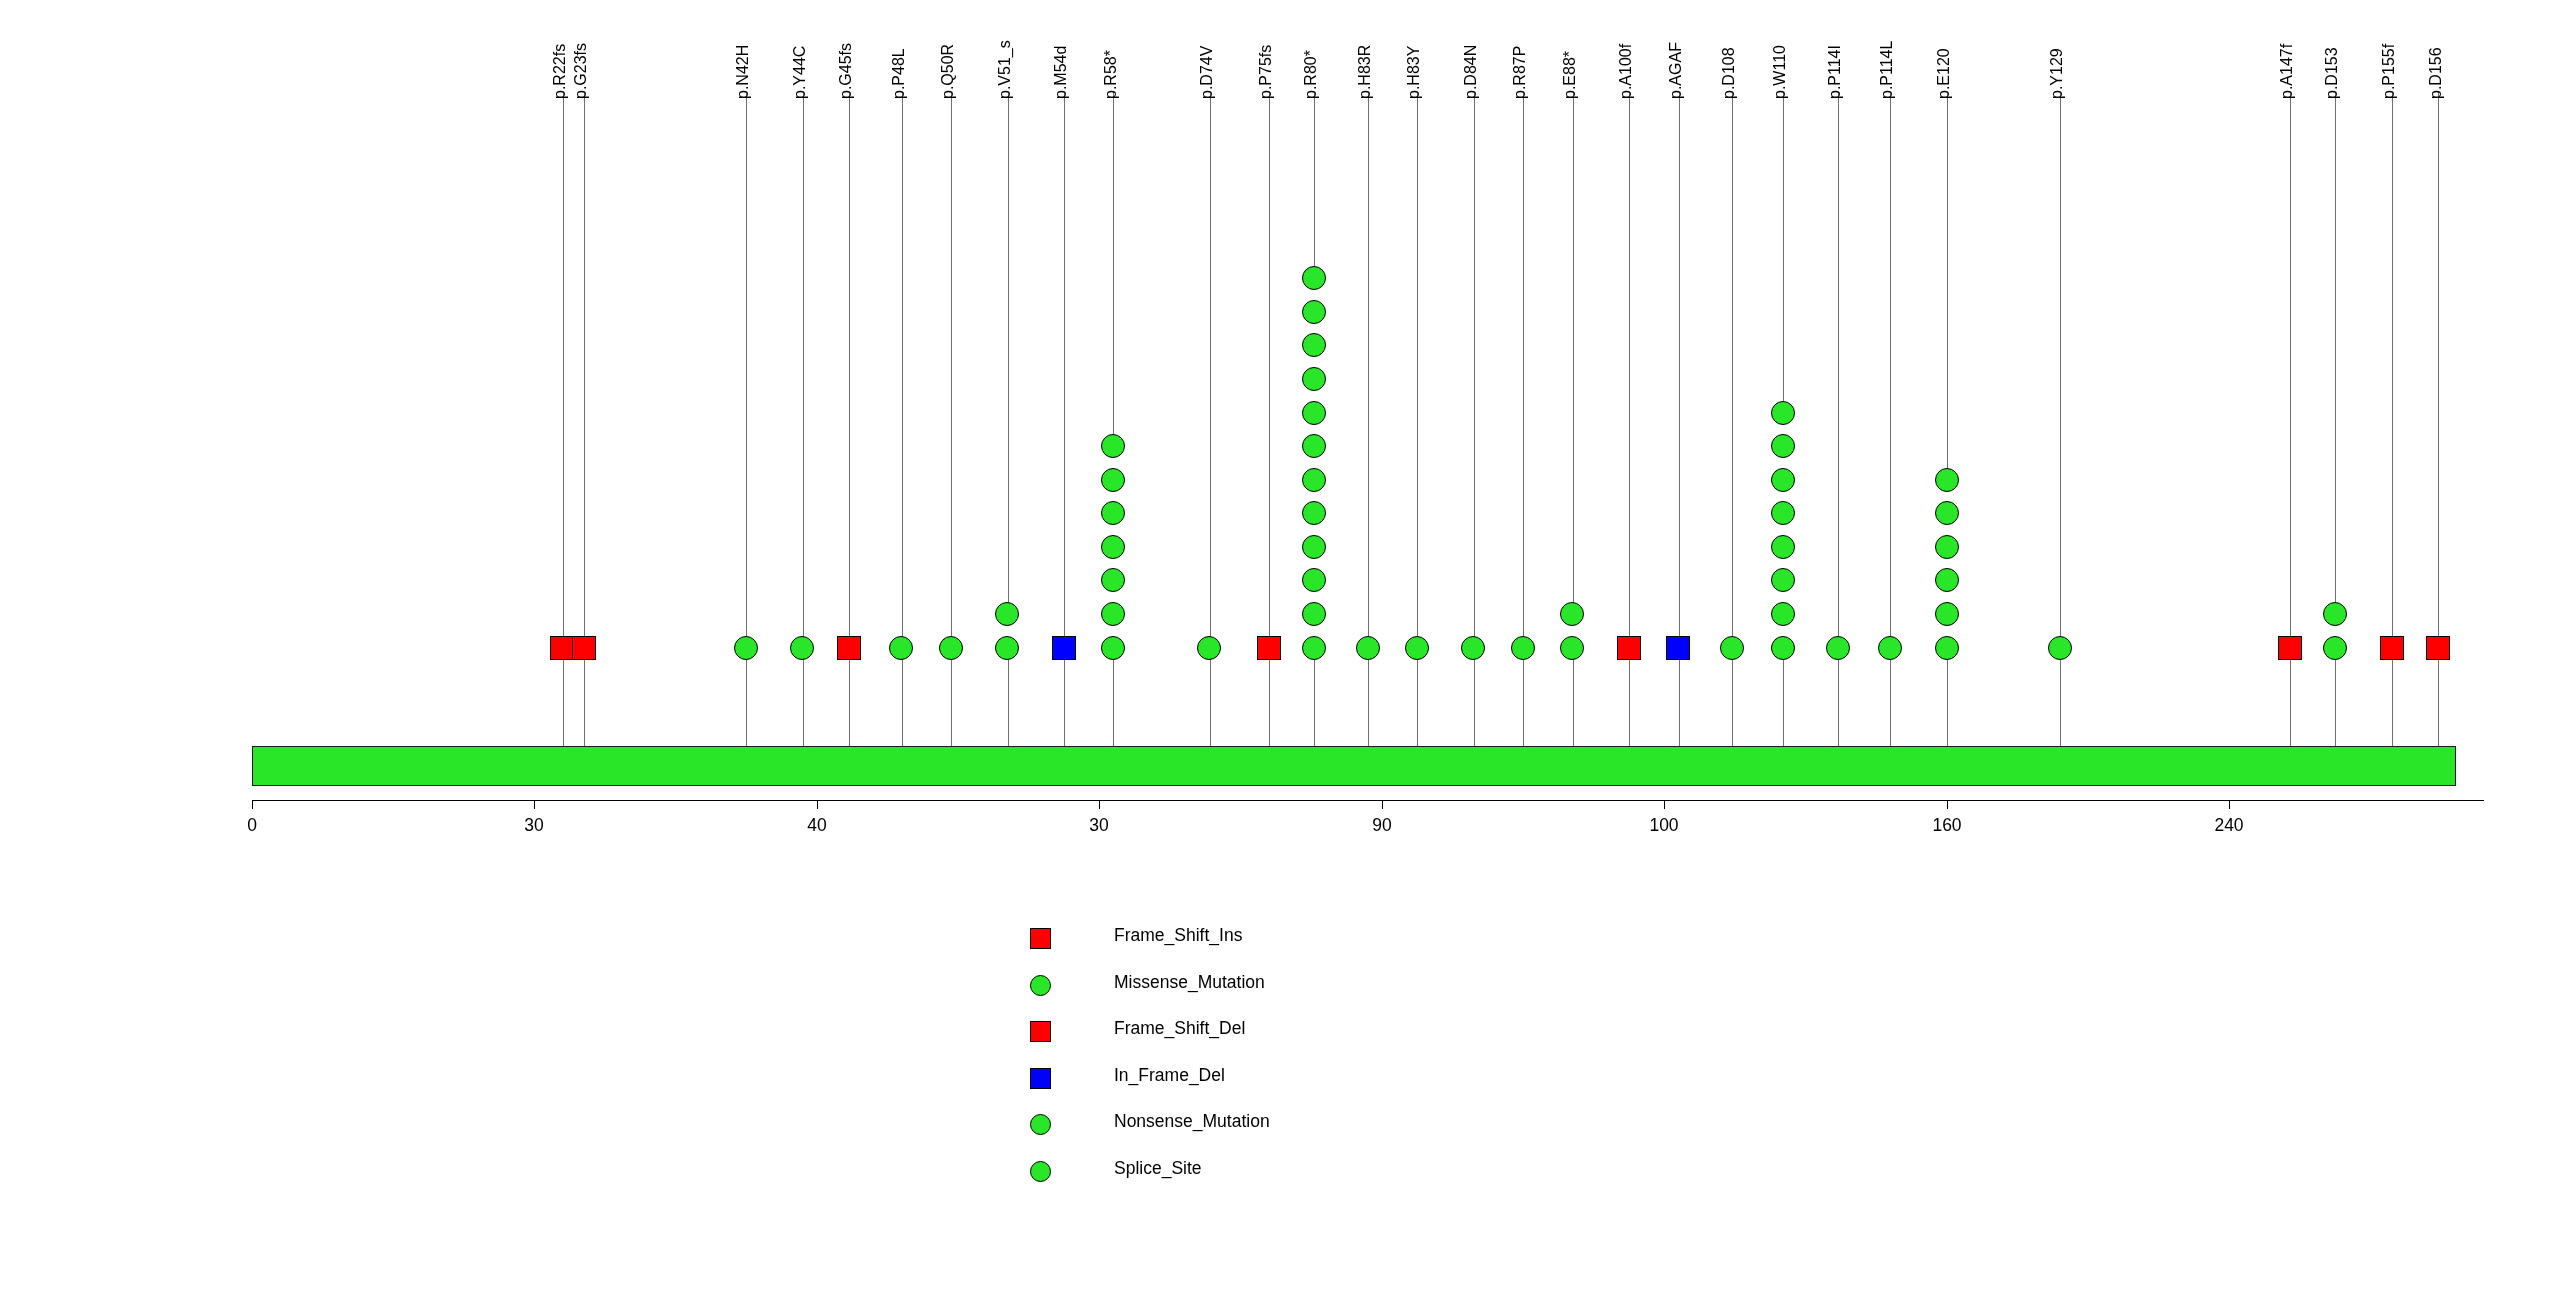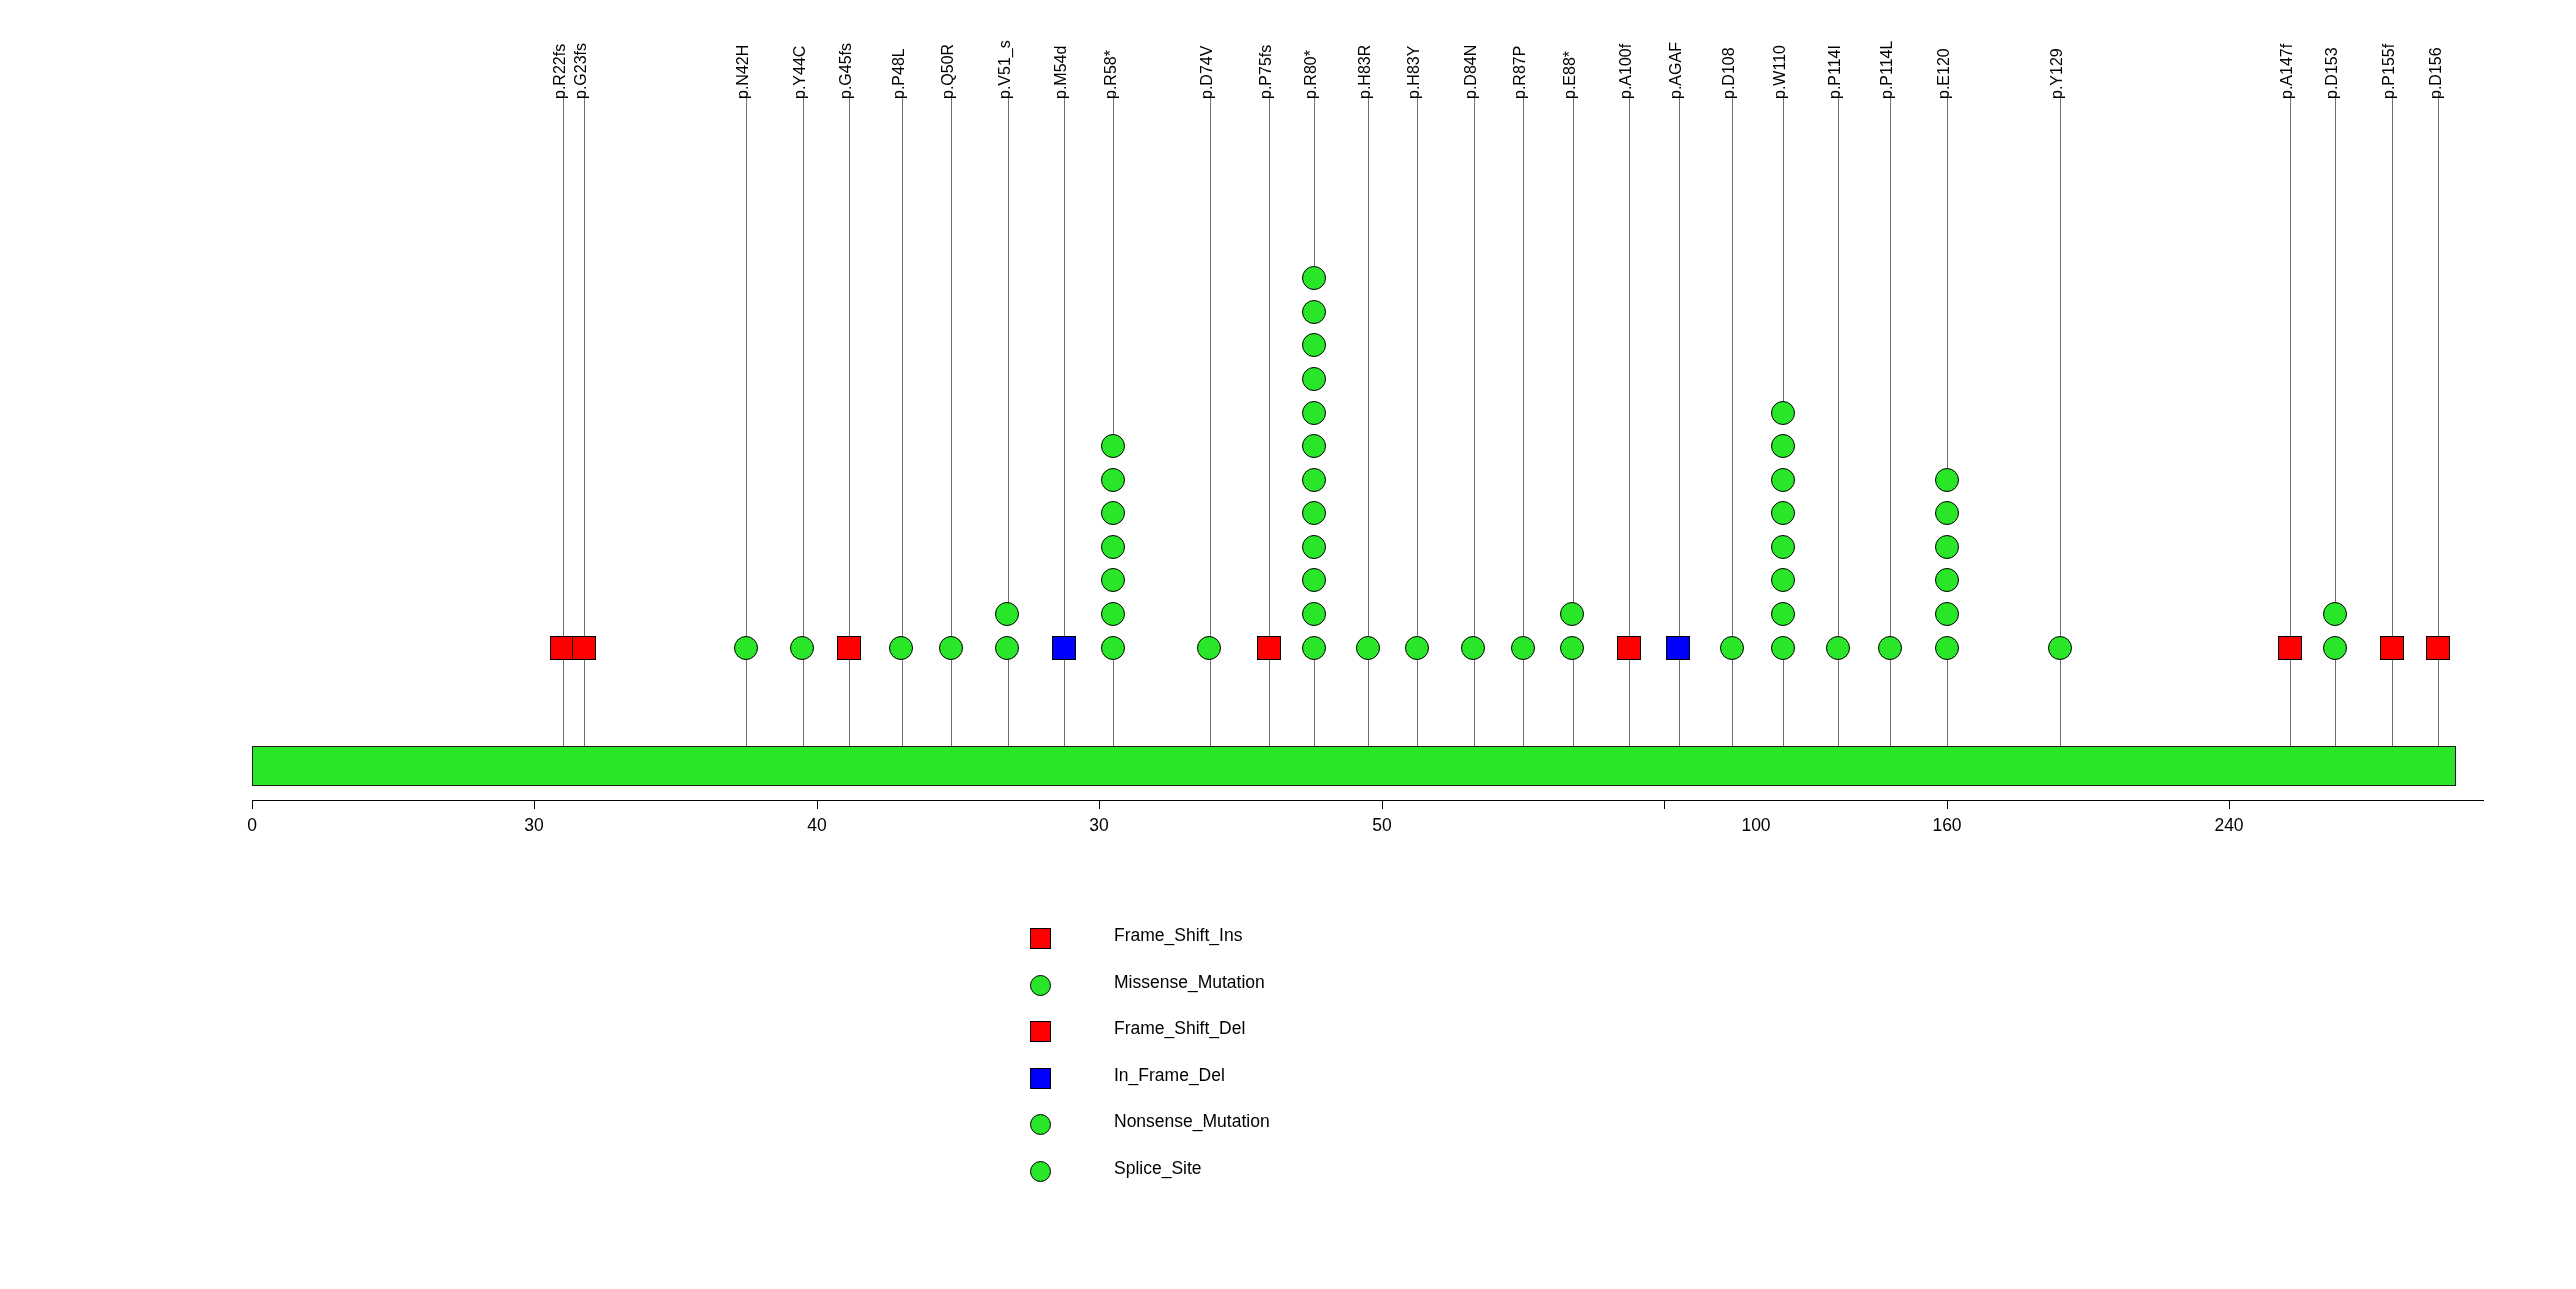--- a/index.html
+++ b/index.html
@@ -249,23 +249,23 @@
     <div class="axis-line" style="left: 252px; top: 800px; width: 2232px;"></div>
     <div class="tick" style="left: 252px; top: 800px; height: 9.2px;"></div>
     <div class="tick-label" style="left: 252px; top: 815px;">0</div>
     <div class="tick" style="left: 534px; top: 800px; height: 9.2px;"></div>
     <div class="tick-label" style="left: 534px; top: 815px;">30</div>
     <div class="tick" style="left: 817px; top: 800px; height: 9.2px;"></div>
     <div class="tick-label" style="left: 817px; top: 815px;">40</div>
     <div class="tick" style="left: 1099px; top: 800px; height: 9.2px;"></div>
     <div class="tick-label" style="left: 1099px; top: 815px;">30</div>
     <div class="tick" style="left: 1382px; top: 800px; height: 9.2px;"></div>
-    <div class="tick-label" style="left: 1382px; top: 815px;">50</div>
+    <div class="tick-label" style="left: 1382px; top: 815px;">90</div>
     <div class="tick" style="left: 1664px; top: 800px; height: 9.2px;"></div>
-    <div class="tick-label" style="left: 1756px; top: 815px;">100</div>
+    <div class="tick-label" style="left: 1664px; top: 815px;">100</div>
     <div class="tick" style="left: 1947px; top: 800px; height: 9.2px;"></div>
     <div class="tick-label" style="left: 1947px; top: 815px;">160</div>
     <div class="tick" style="left: 2229px; top: 800px; height: 9.2px;"></div>
     <div class="tick-label" style="left: 2229px; top: 815px;">240</div>
     <div class="legend" style="left: 1030px; top: 923px;">
       <div class="legend-row" style="left: 0px; top: 0px;">
         <span class="legend-swatch" style="width: 21.4px; height: 21.4px; background: rgb(255, 0, 0);"></span>
         <span class="legend-label">Frame_Shift_Ins</span>
       </div>
       <div class="legend-row" style="left: 0px; top: 47px;">

